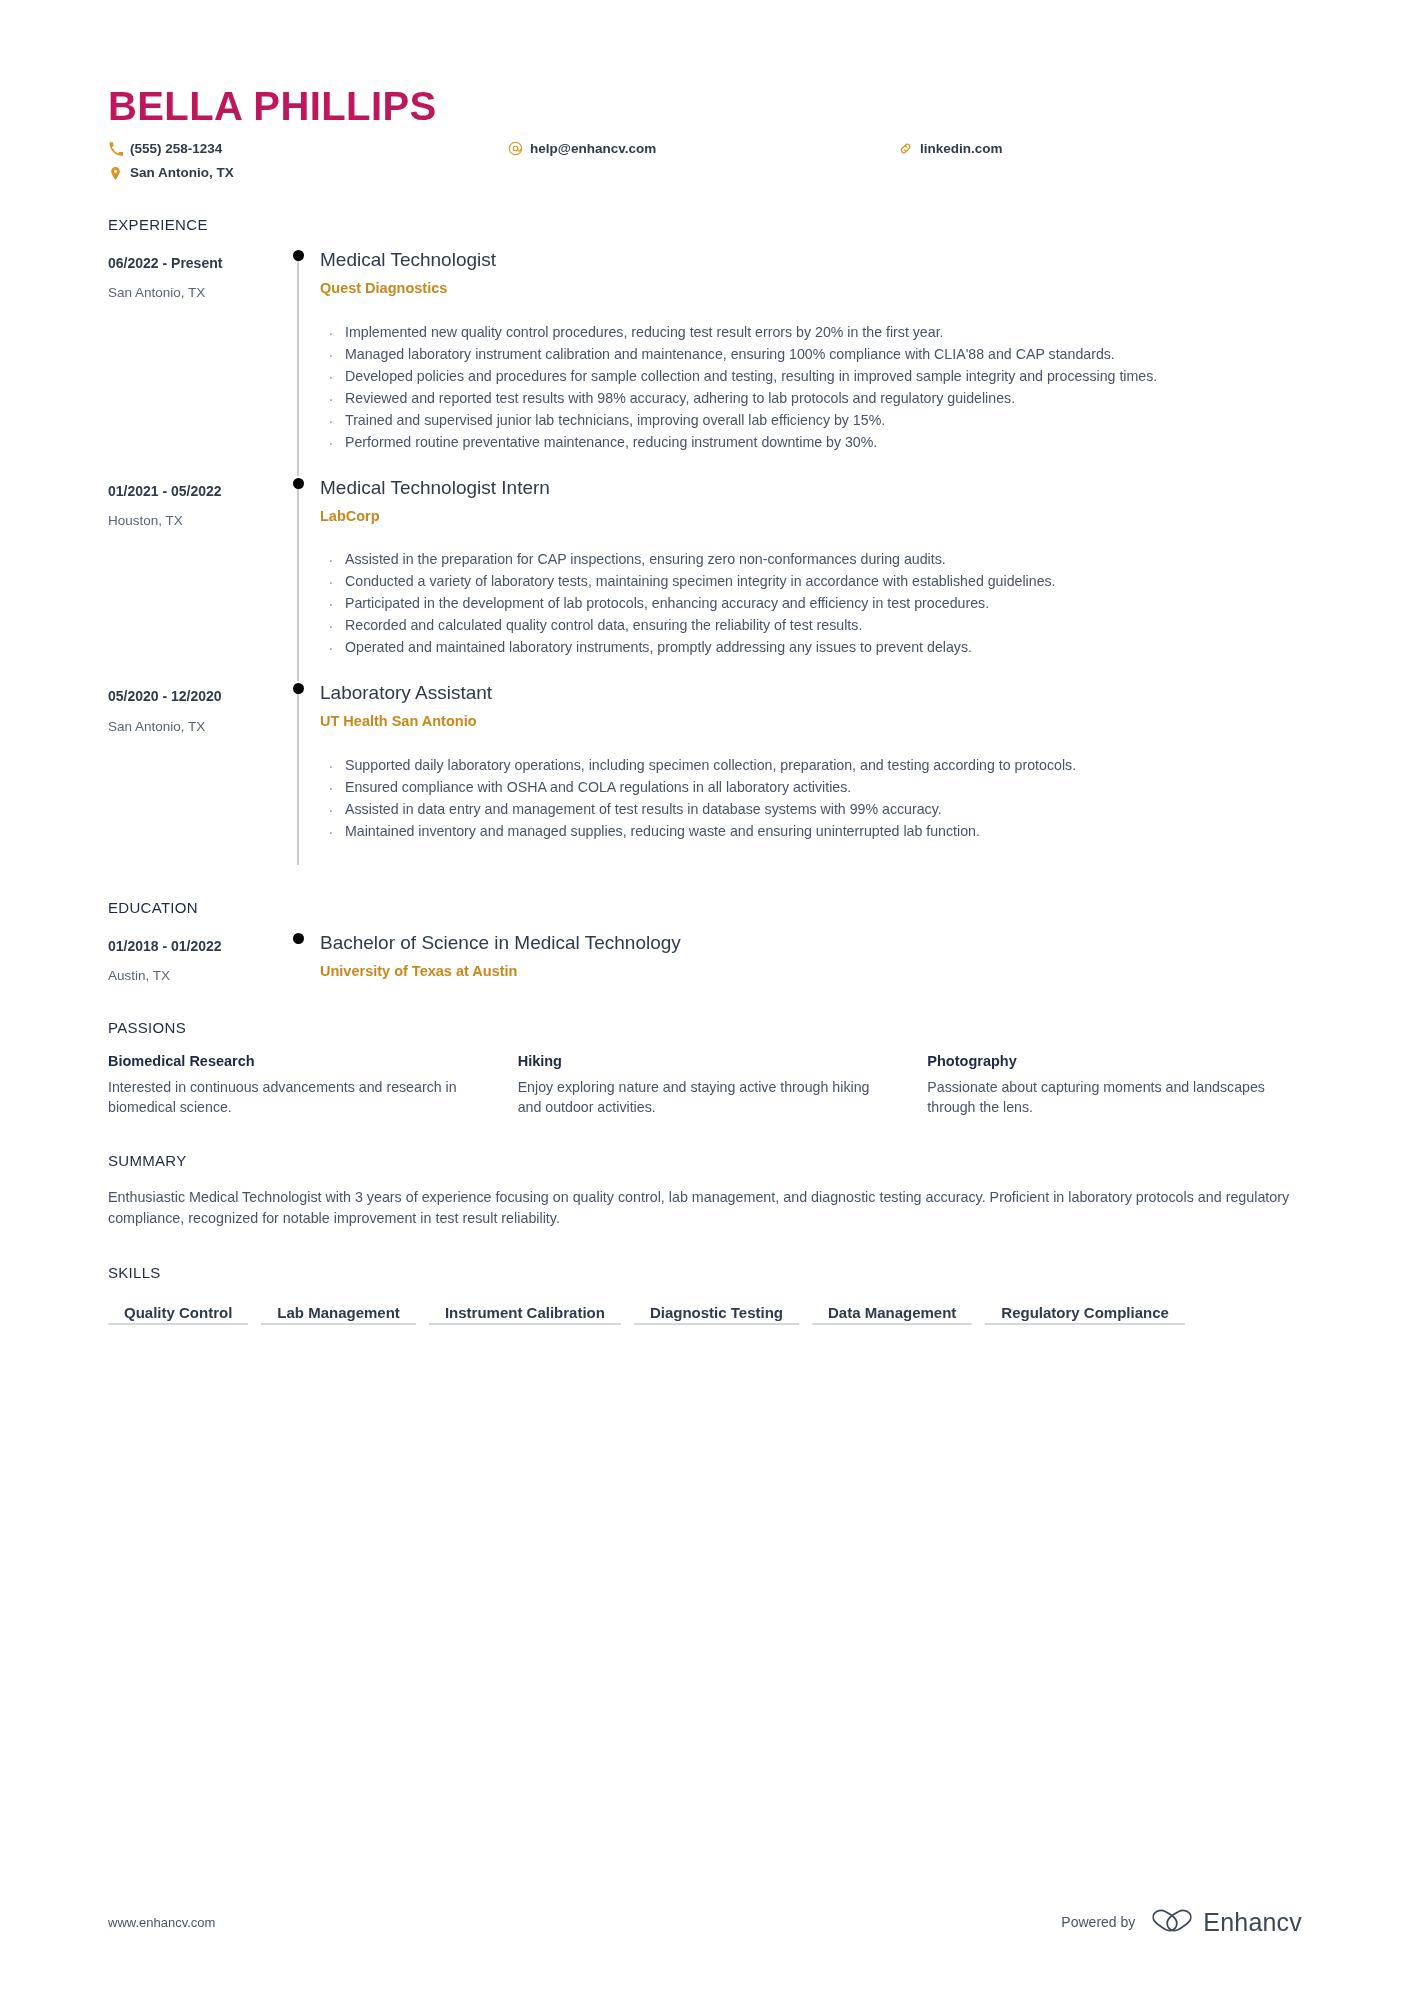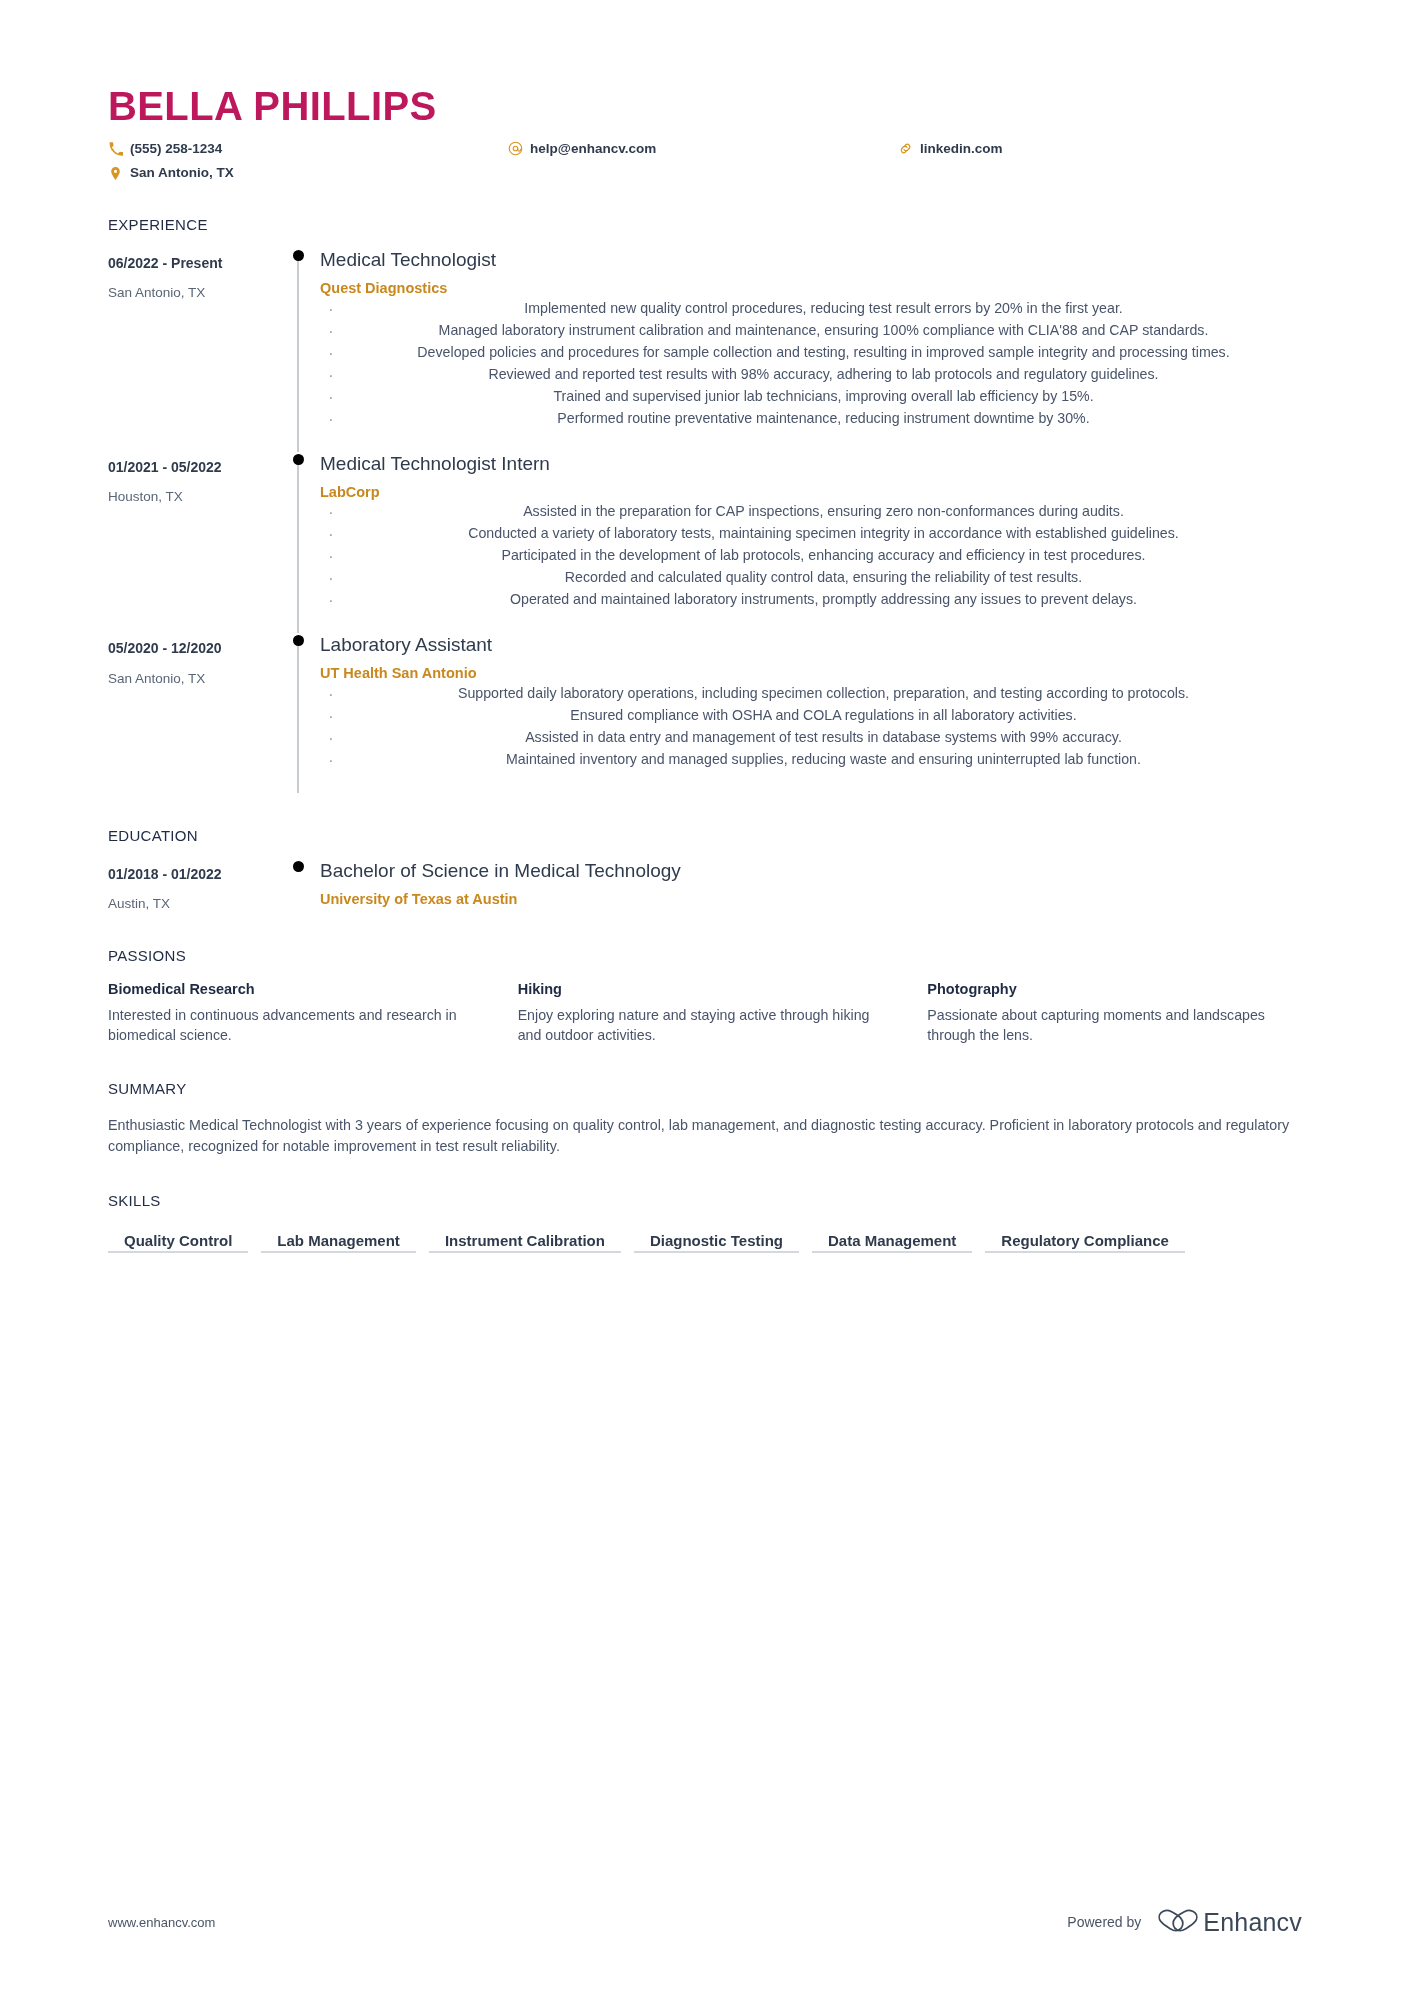--- a/index.html
+++ b/index.html
@@ -145,21 +145,21 @@
   }
 
   .entry-org {
     font-size: 14.5px;
     font-weight: bold;
     color: #c8881e;
     margin-top: 6px;
     line-height: 1.3;
   }
 
-  .bullets { margin-top: 0; list-style: none; text-align: center; }
+  .bullets { margin-top: 24px; list-style: none; }
 
   .bullets li {
     position: relative;
     padding-left: 25px;
     font-size: 14.2px;
     line-height: 1.48;
     color: #49546a;
     margin-bottom: 1px;
   }
 
@@ -249,21 +249,21 @@
   }
 
   .powered-label {
     font-size: 14px;
     color: #4a5566;
   }
 
   .brand {
     display: flex;
     align-items: center;
-    gap: 4px;
+    gap: 10px;
   }
 
   .brand-name {
     font-size: 25px;
     color: #3c4858;
     letter-spacing: 0.2px;
     line-height: 1;
   }
 </style>
 </head>

